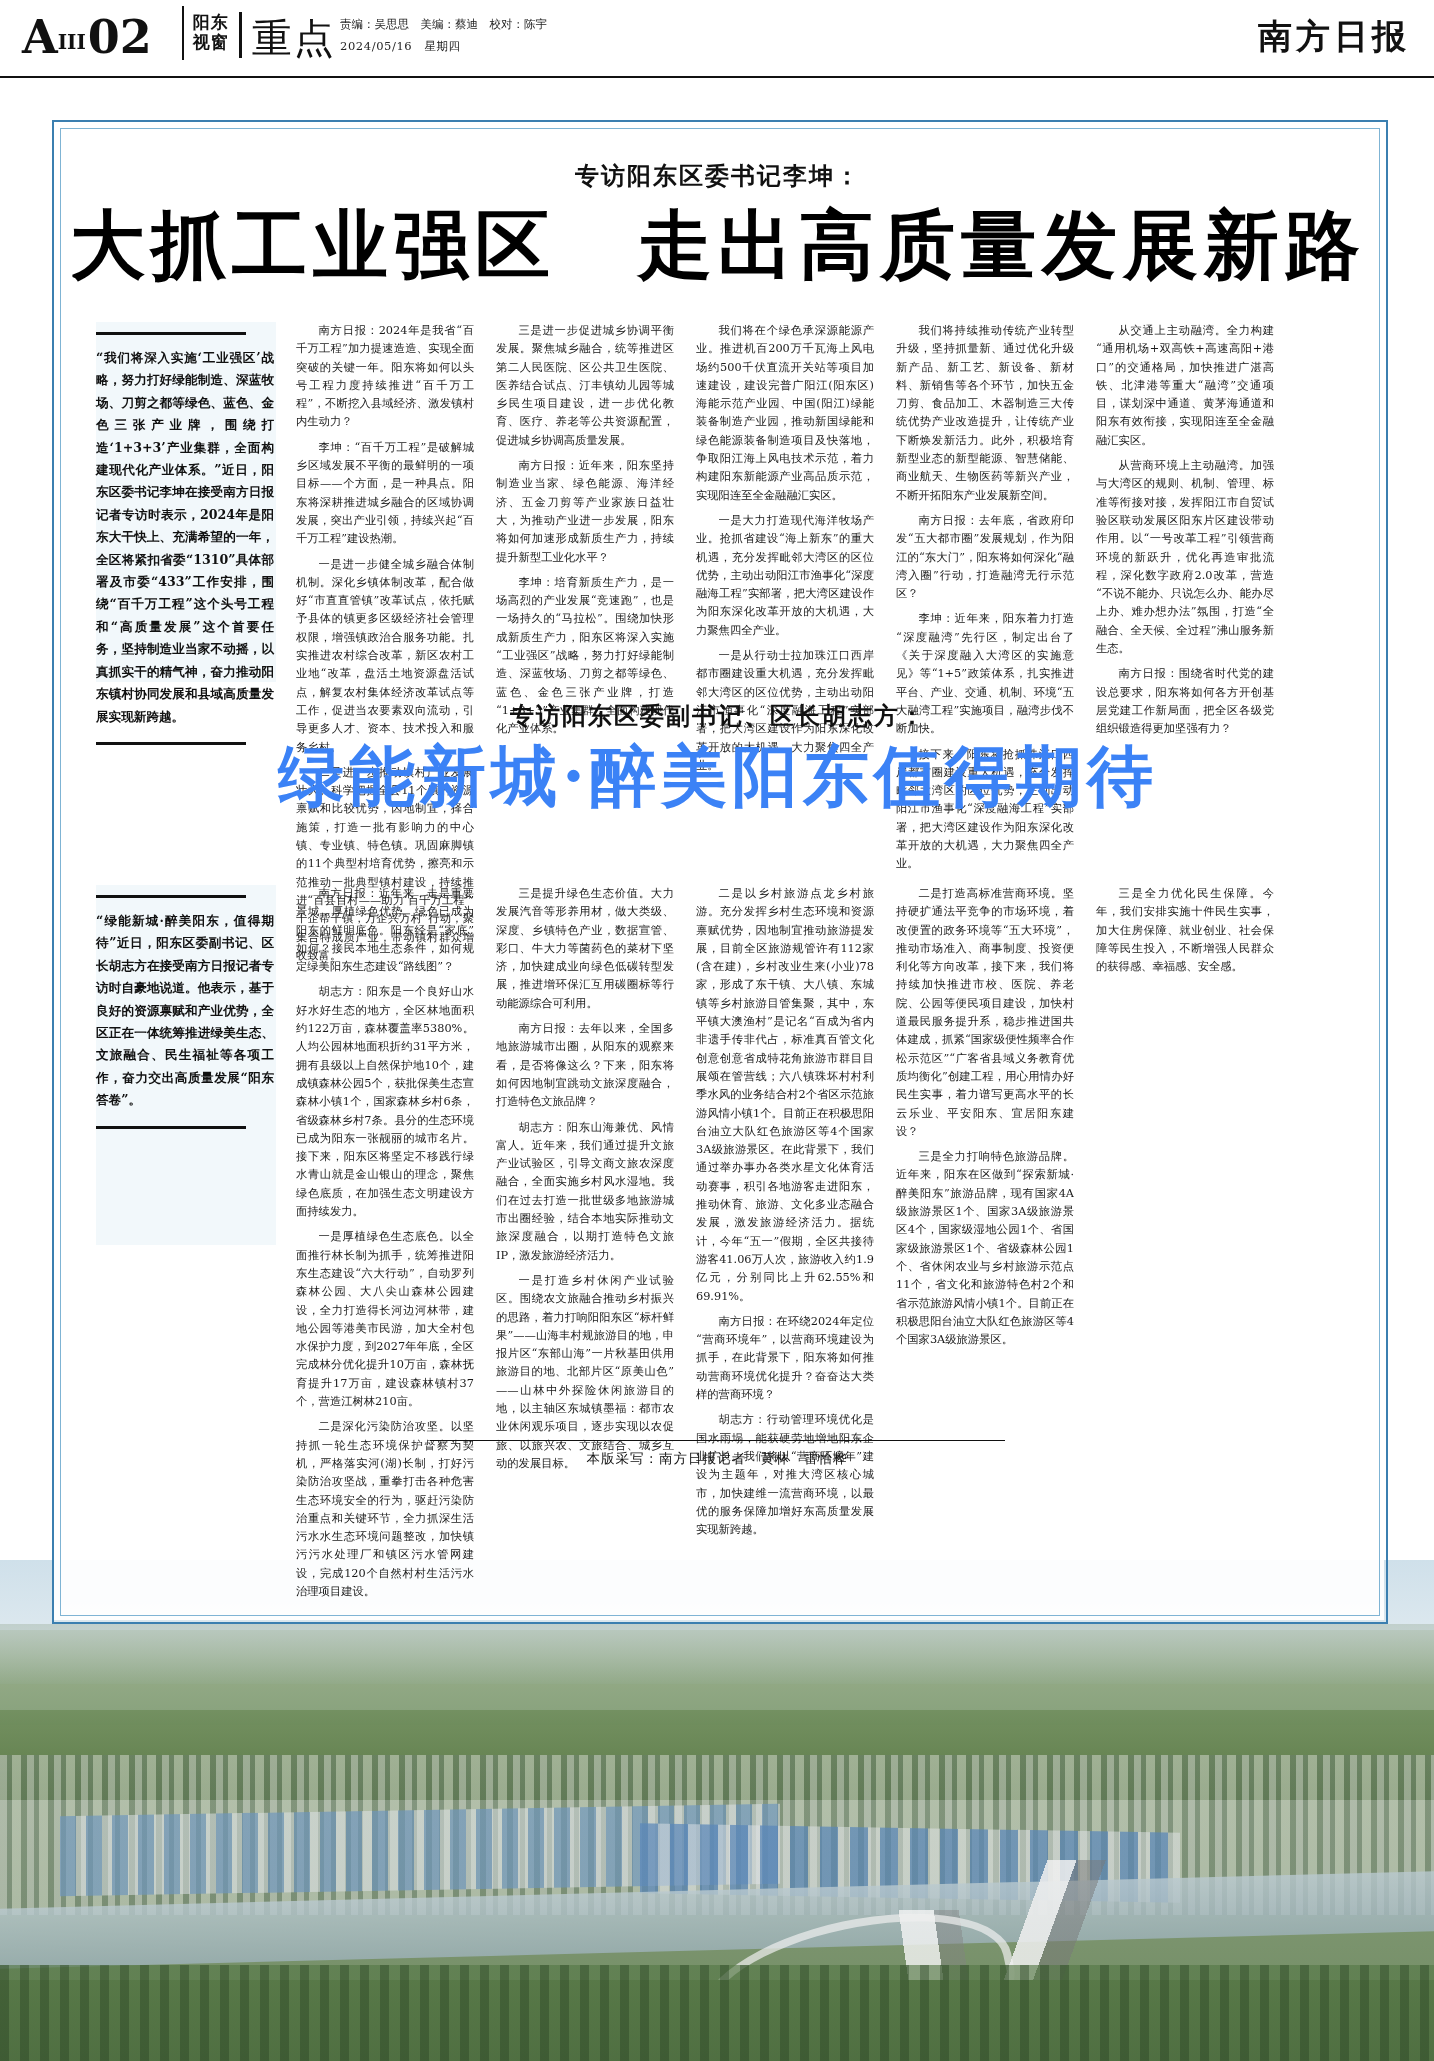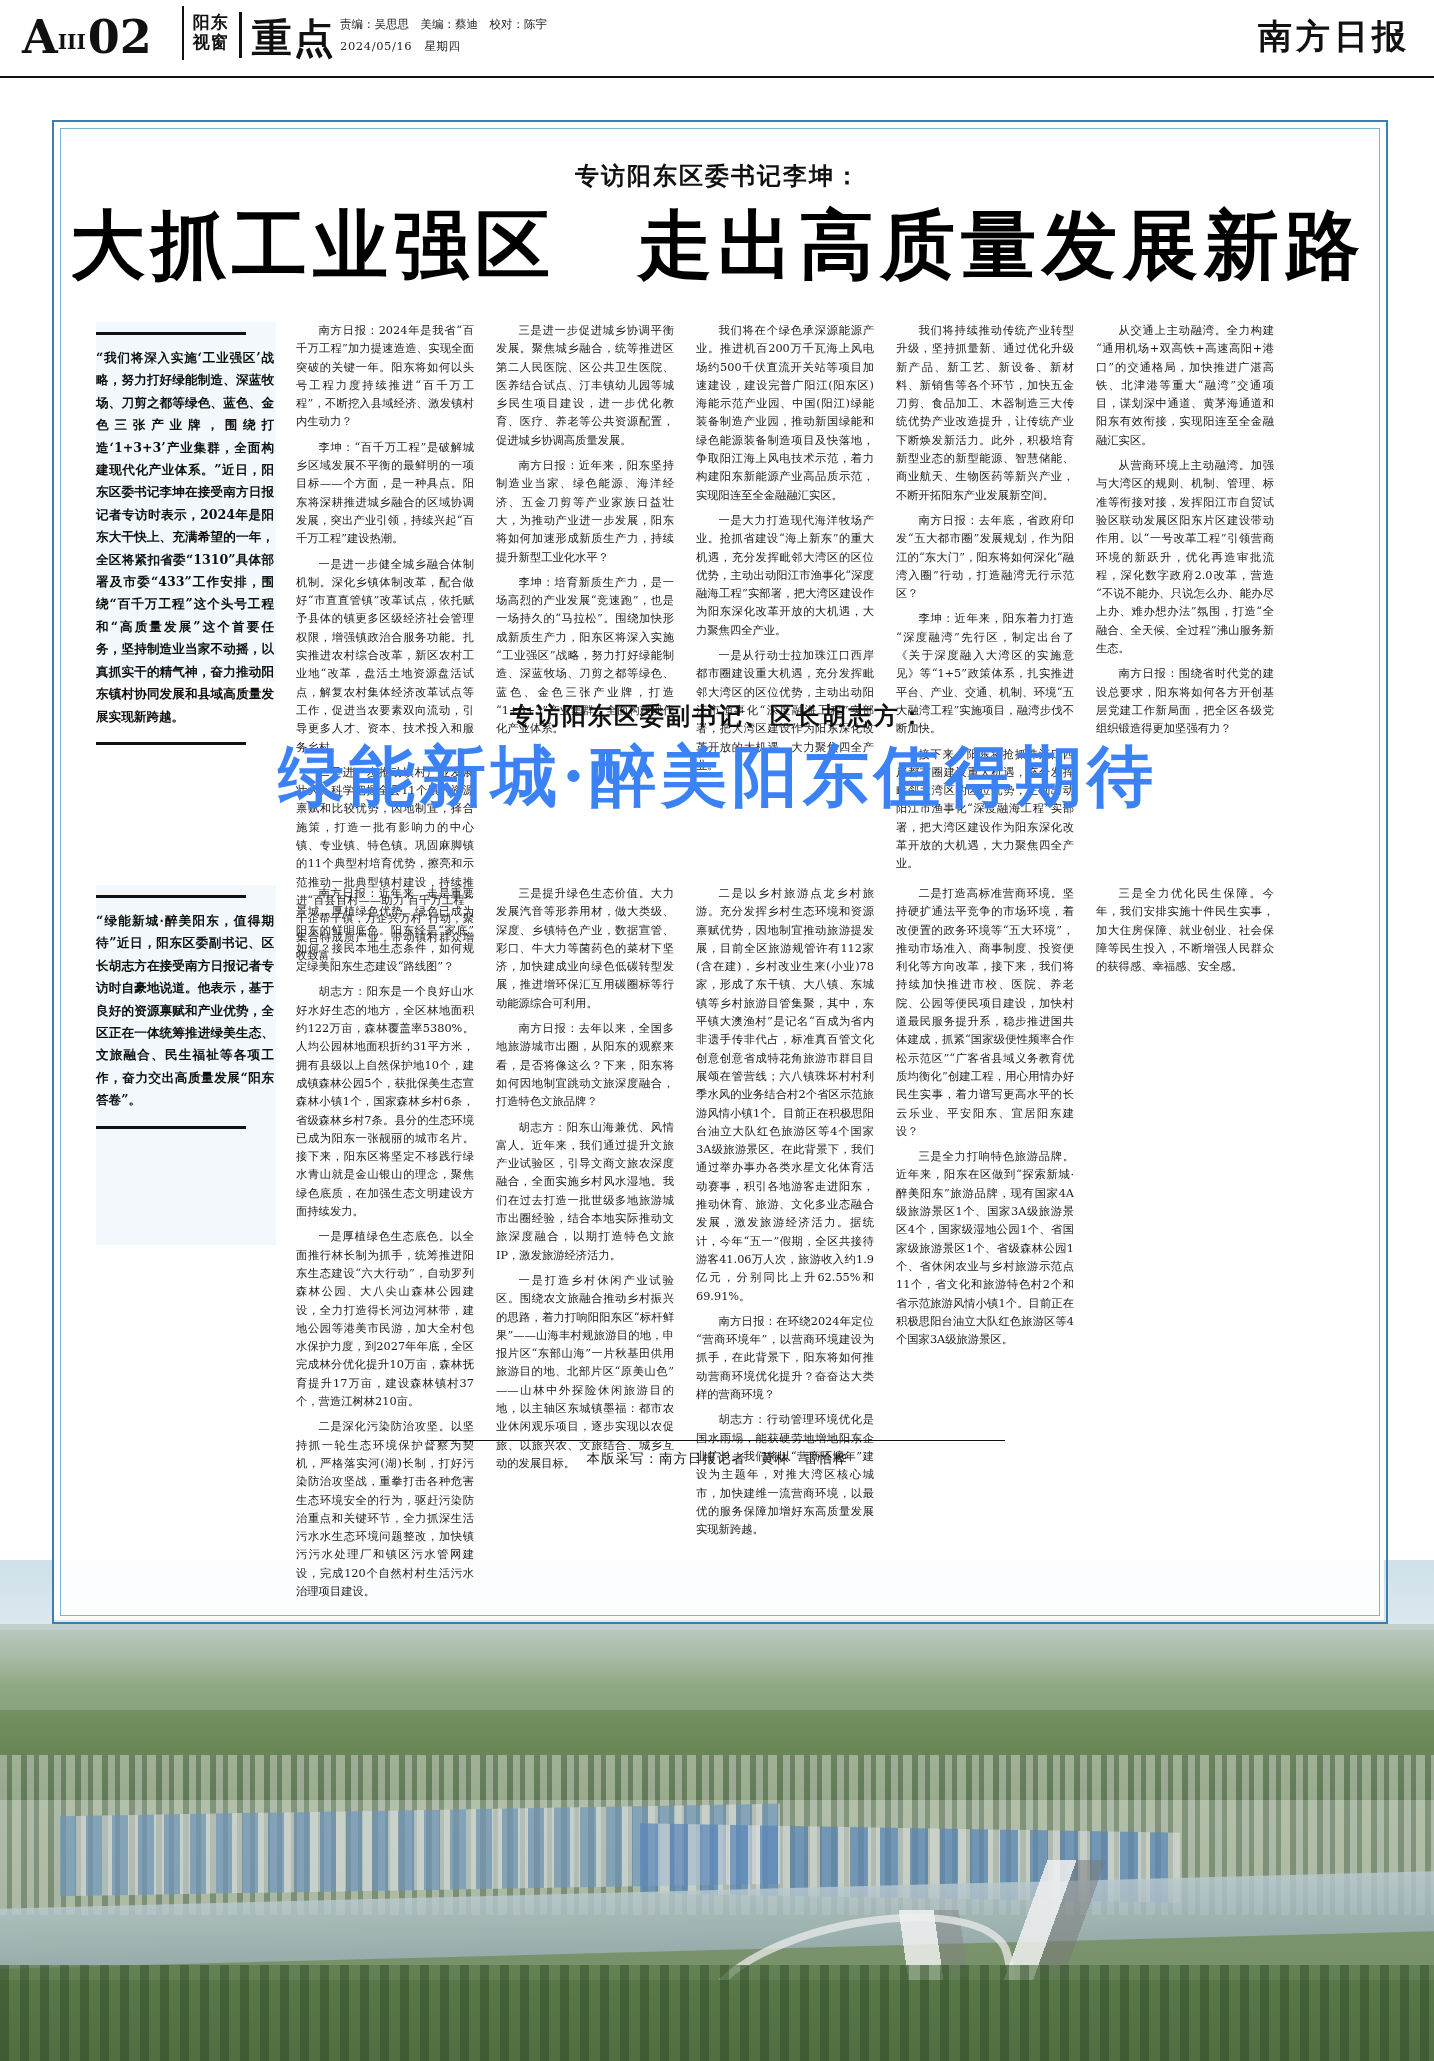--- a/index.html
+++ b/index.html
@@ -8,21 +8,21 @@
 
   
   .masthead{position:absolute;left:0;top:0;width:1434px;height:78px;}
   .mast-left{position:absolute;left:22px;top:6px;display:flex;align-items:flex-end;}
   .mast-A{font-family:"DejaVu Serif","Liberation Serif",serif;font-size:46px;font-weight:700;letter-spacing:-1px;line-height:1;}
   .mast-rom{font-size:20px;font-weight:700;margin:0 2px 6px 1px;}
   .mast-num{font-size:46px;font-weight:700;line-height:1;}
   .mast-colbox{margin-left:30px;border-left:2px solid #111;padding-left:9px;display:flex;align-items:center;height:54px;}
   .mast-col{font-size:17px;line-height:1.15;font-weight:700;letter-spacing:1px;}
   .mast-bar{width:3px;height:46px;background:#111;margin:0 10px 2px 10px;align-self:flex-end;}
-  .mast-focus{font-size:40px;font-weight:700;letter-spacing:2px;line-height:1;align-self:flex-end;margin-bottom:2px;}
+  .mast-focus{font-size:40px;font-weight:400;letter-spacing:2px;line-height:1;align-self:flex-end;margin-bottom:2px;}
   .mast-credits{position:absolute;left:340px;top:14px;font-size:11.5px;line-height:1.9;color:#222;}
   .mast-credits .l2{letter-spacing:.6px;}
   .mast-logo{position:absolute;right:24px;top:14px;font-size:34px;font-weight:700;letter-spacing:4px;color:#111;font-family:"DejaVu Serif","Liberation Serif",serif;border:0;}
   .mast-rule{position:absolute;left:0;top:76px;width:1434px;height:2px;background:#111;}
 
   
   .photo{position:absolute;left:0;top:1560px;width:1434px;height:501px;overflow:hidden;}
   .sky{position:absolute;left:0;top:0;width:100%;height:120px;background:linear-gradient(#cfe0ea,#e6eef2);}
   .hills{position:absolute;left:0;top:70px;width:100%;height:130px;background:linear-gradient(#9fb28f,#7d9a74);}
   .hillblur{position:absolute;left:0;top:64px;width:100%;height:60px;background:linear-gradient(rgba(190,205,200,.9),rgba(150,175,155,.2));}

